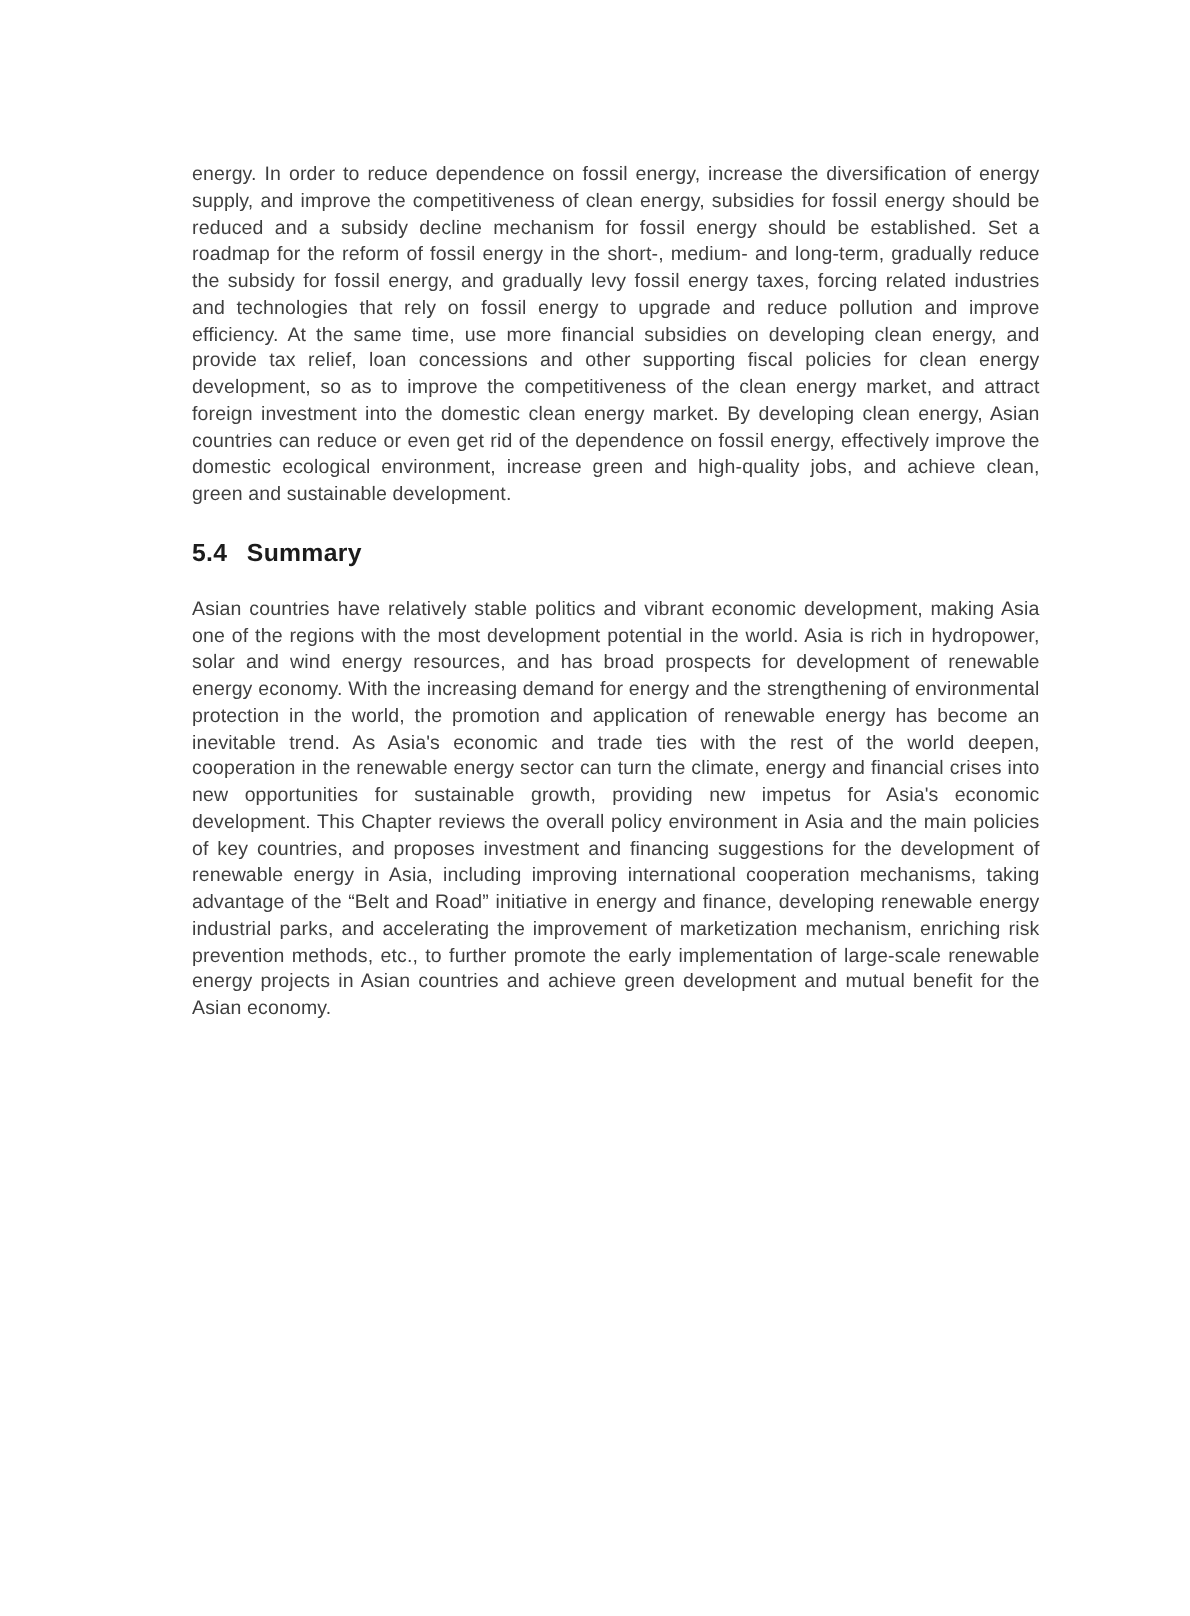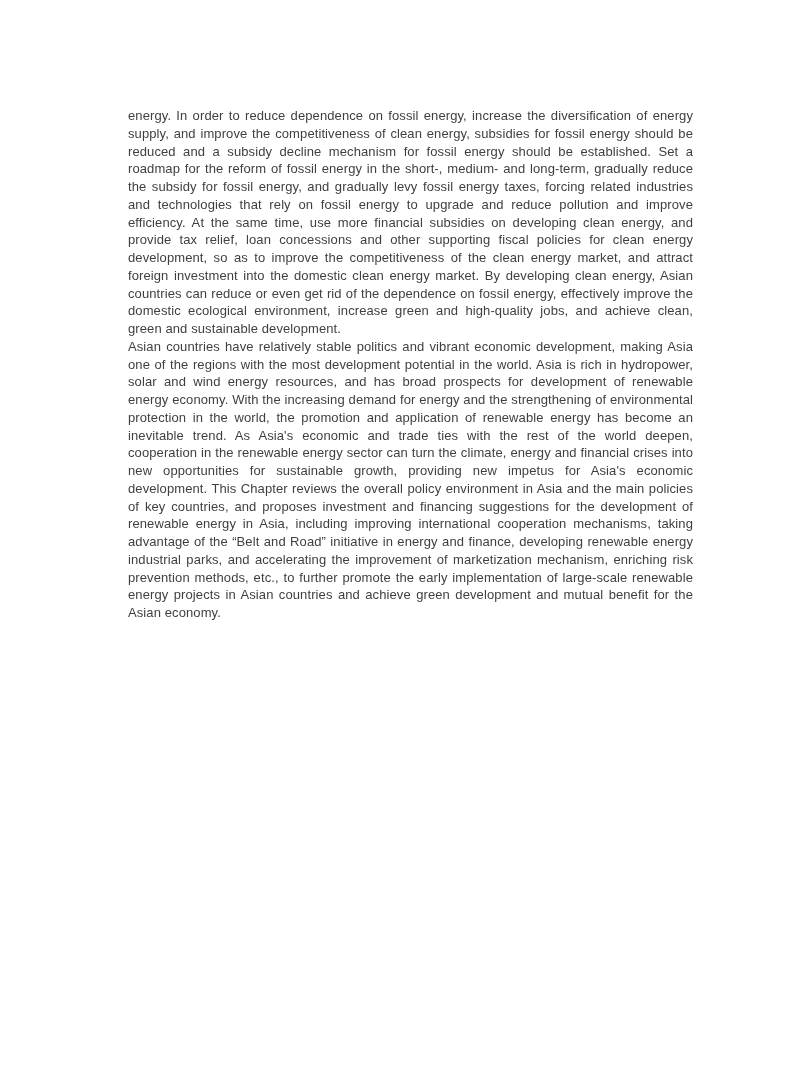--- a/index.html
+++ b/index.html
@@ -56,18 +56,21 @@
     font-family: Liberation Serif, serif;
   }
 </style>
 </head>
 <body>
 
 <div class="page">
   <main class="content">
     <p class="body-text">energy. In order to reduce dependence on fossil energy, increase the diversification of energy supply, and improve the competitiveness of clean energy, subsidies for fossil energy should be reduced and a subsidy decline mechanism for fossil energy should be established. Set a roadmap for the reform of fossil energy in the short-, medium- and long-term, gradually reduce the subsidy for fossil energy, and gradually levy fossil energy taxes, forcing related industries and technologies that rely on fossil energy to upgrade and reduce pollution and improve efficiency. At the same time, use more financial subsidies on developing clean energy, and provide tax relief, loan concessions and other supporting fiscal policies for clean energy development, so as to improve the competitiveness of the clean energy market, and attract foreign investment into the domestic clean energy market. By developing clean energy, Asian countries can reduce or even get rid of the dependence on fossil energy, effectively improve the domestic ecological environment, increase green and high-quality jobs, and achieve clean, green and sustainable development.</p>
 
+    <h2 class="section-heading">
+      <span class="section-number">5.4</span><span class="section-title">Summary</span>
+    </h2>
 
     <p class="body-text">Asian countries have relatively stable politics and vibrant economic development, making Asia one of the regions with the most development potential in the world. Asia is rich in hydropower, solar and wind energy resources, and has broad prospects for development of renewable energy economy. With the increasing demand for energy and the strengthening of environmental protection in the world, the promotion and application of renewable energy has become an inevitable trend. As Asia's economic and trade ties with the rest of the world deepen, cooperation in the renewable energy sector can turn the climate, energy and financial crises into new opportunities for sustainable growth, providing new impetus for Asia's economic development. This Chapter reviews the overall policy environment in Asia and the main policies of key countries, and proposes investment and financing suggestions for the development of renewable energy in Asia, including improving international cooperation mechanisms, taking advantage of the “Belt and Road” initiative in energy and finance, developing renewable energy industrial parks, and accelerating the improvement of marketization mechanism, enriching risk prevention methods, etc., to further promote the early implementation of large-scale renewable energy projects in Asian countries and achieve green development and mutual benefit for the Asian economy.</p>
   </main>
 
   <div class="page-number">263</div>
 </div>
 
 </body></html>

